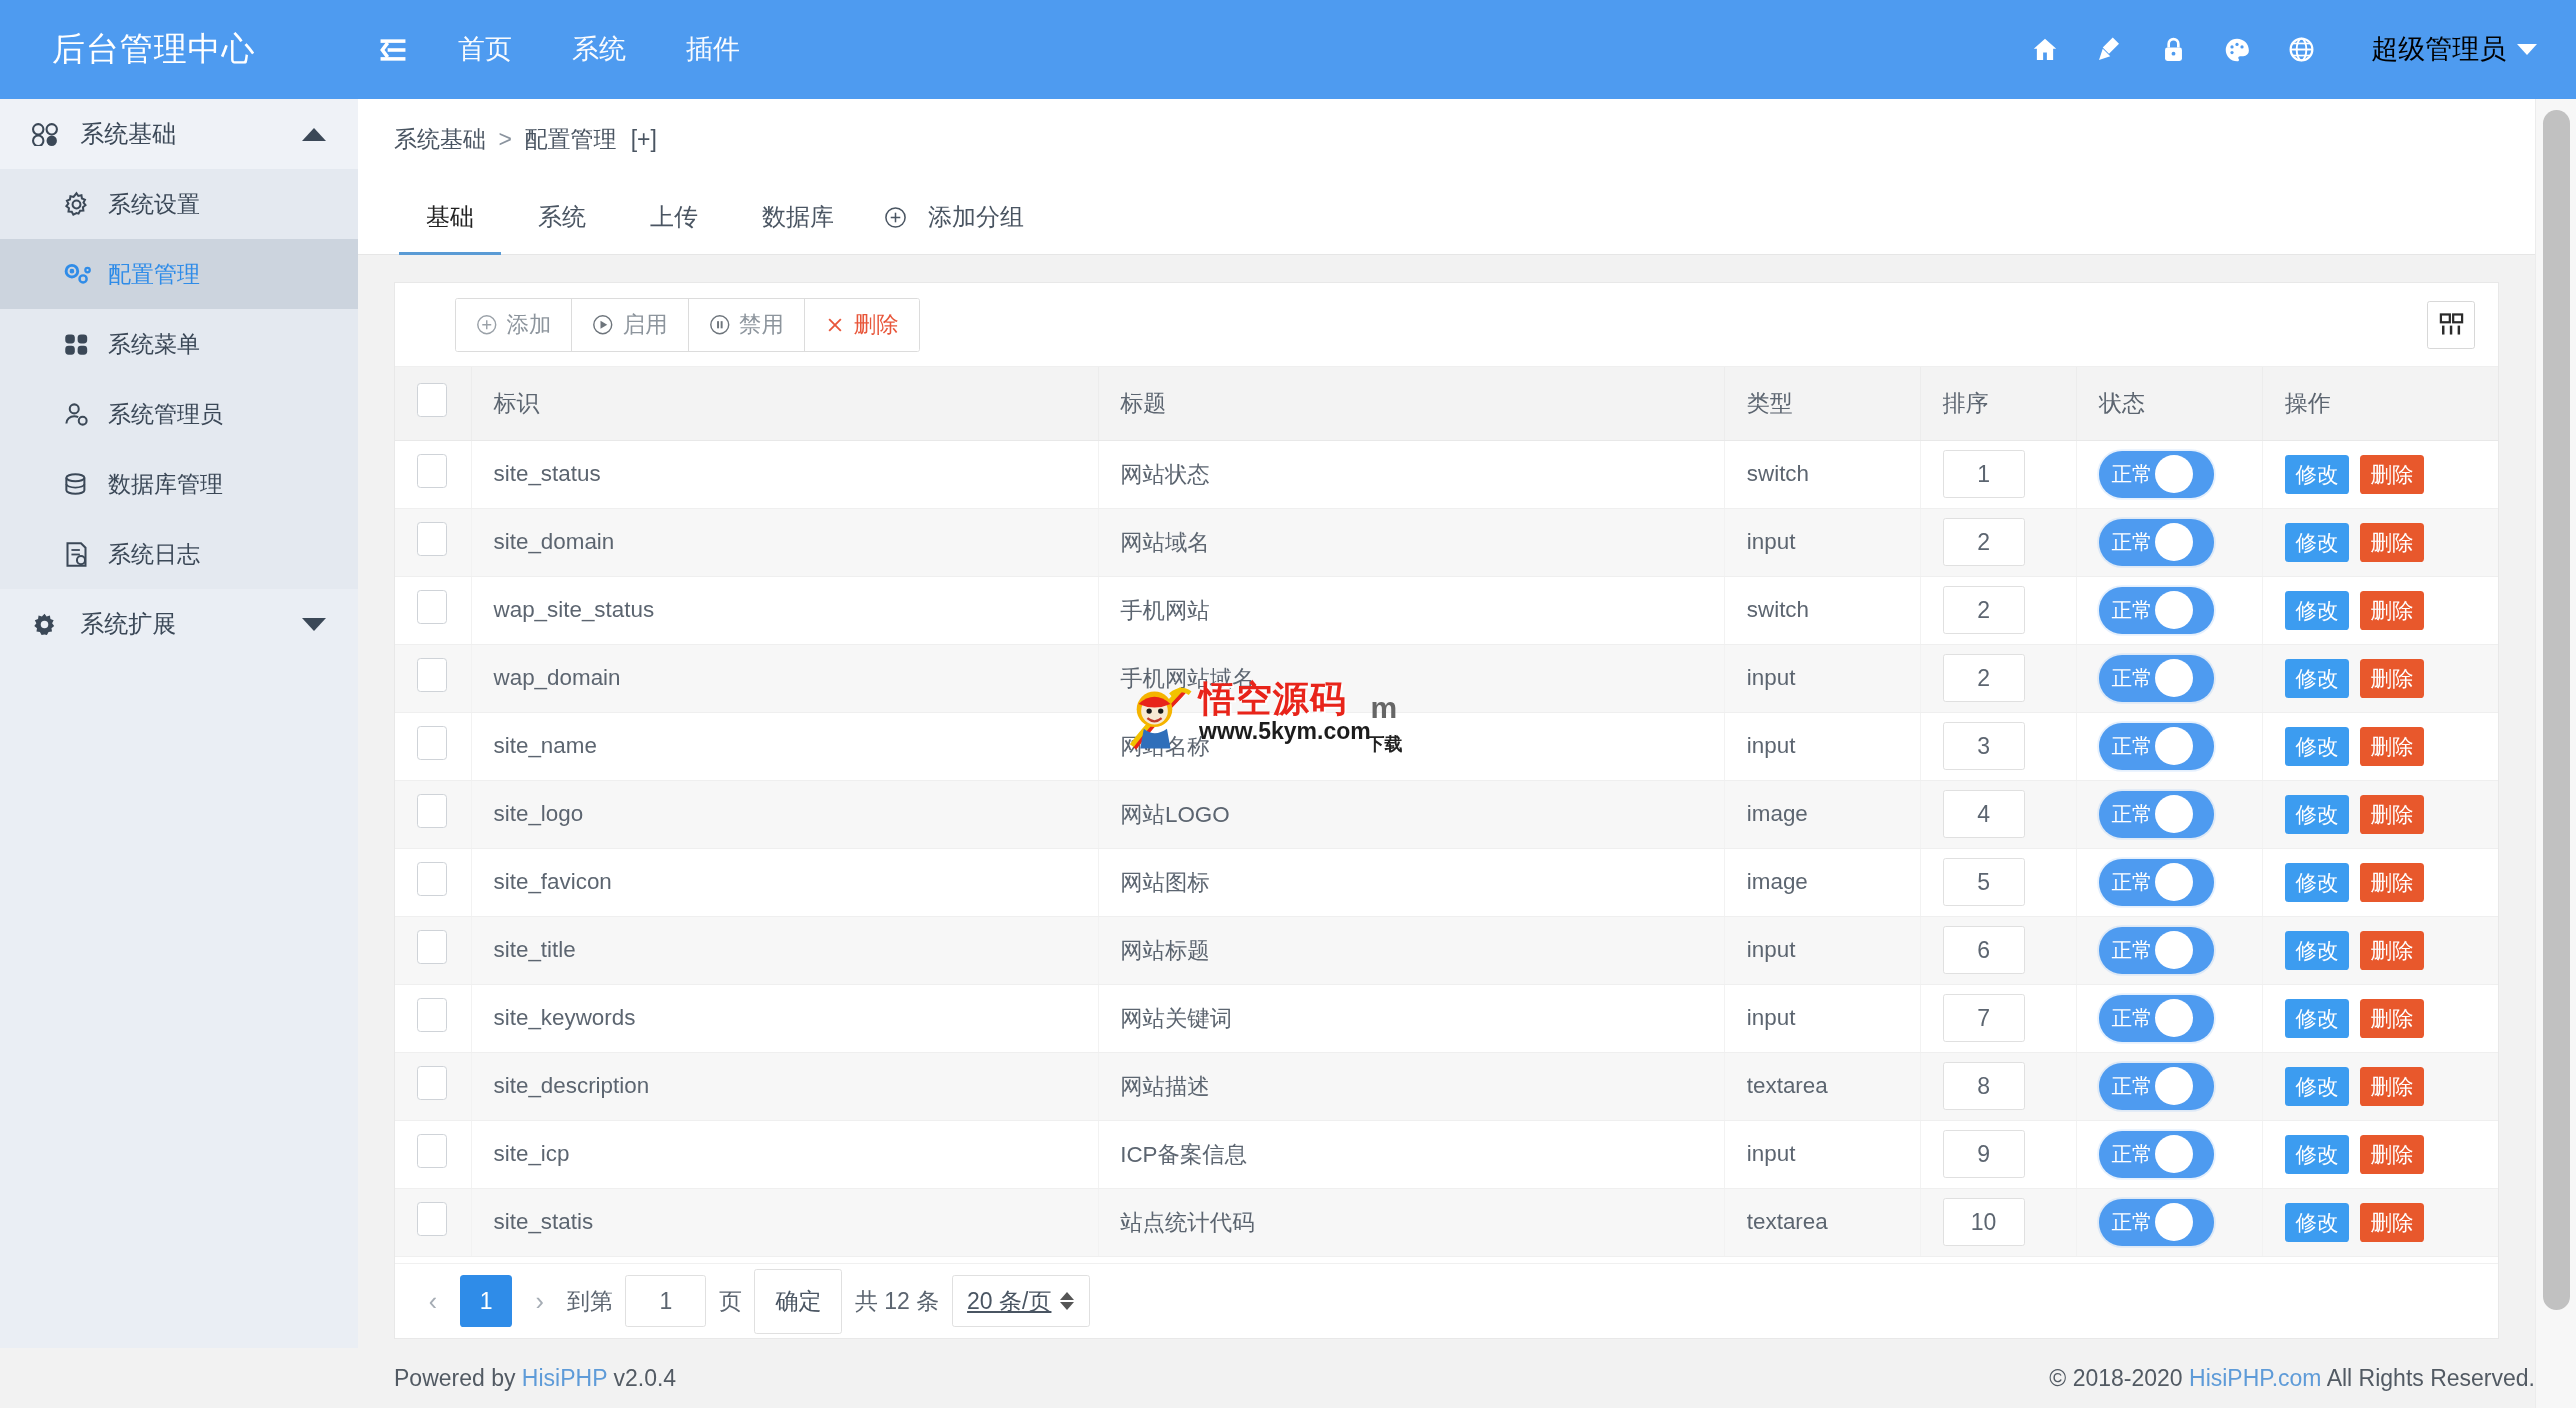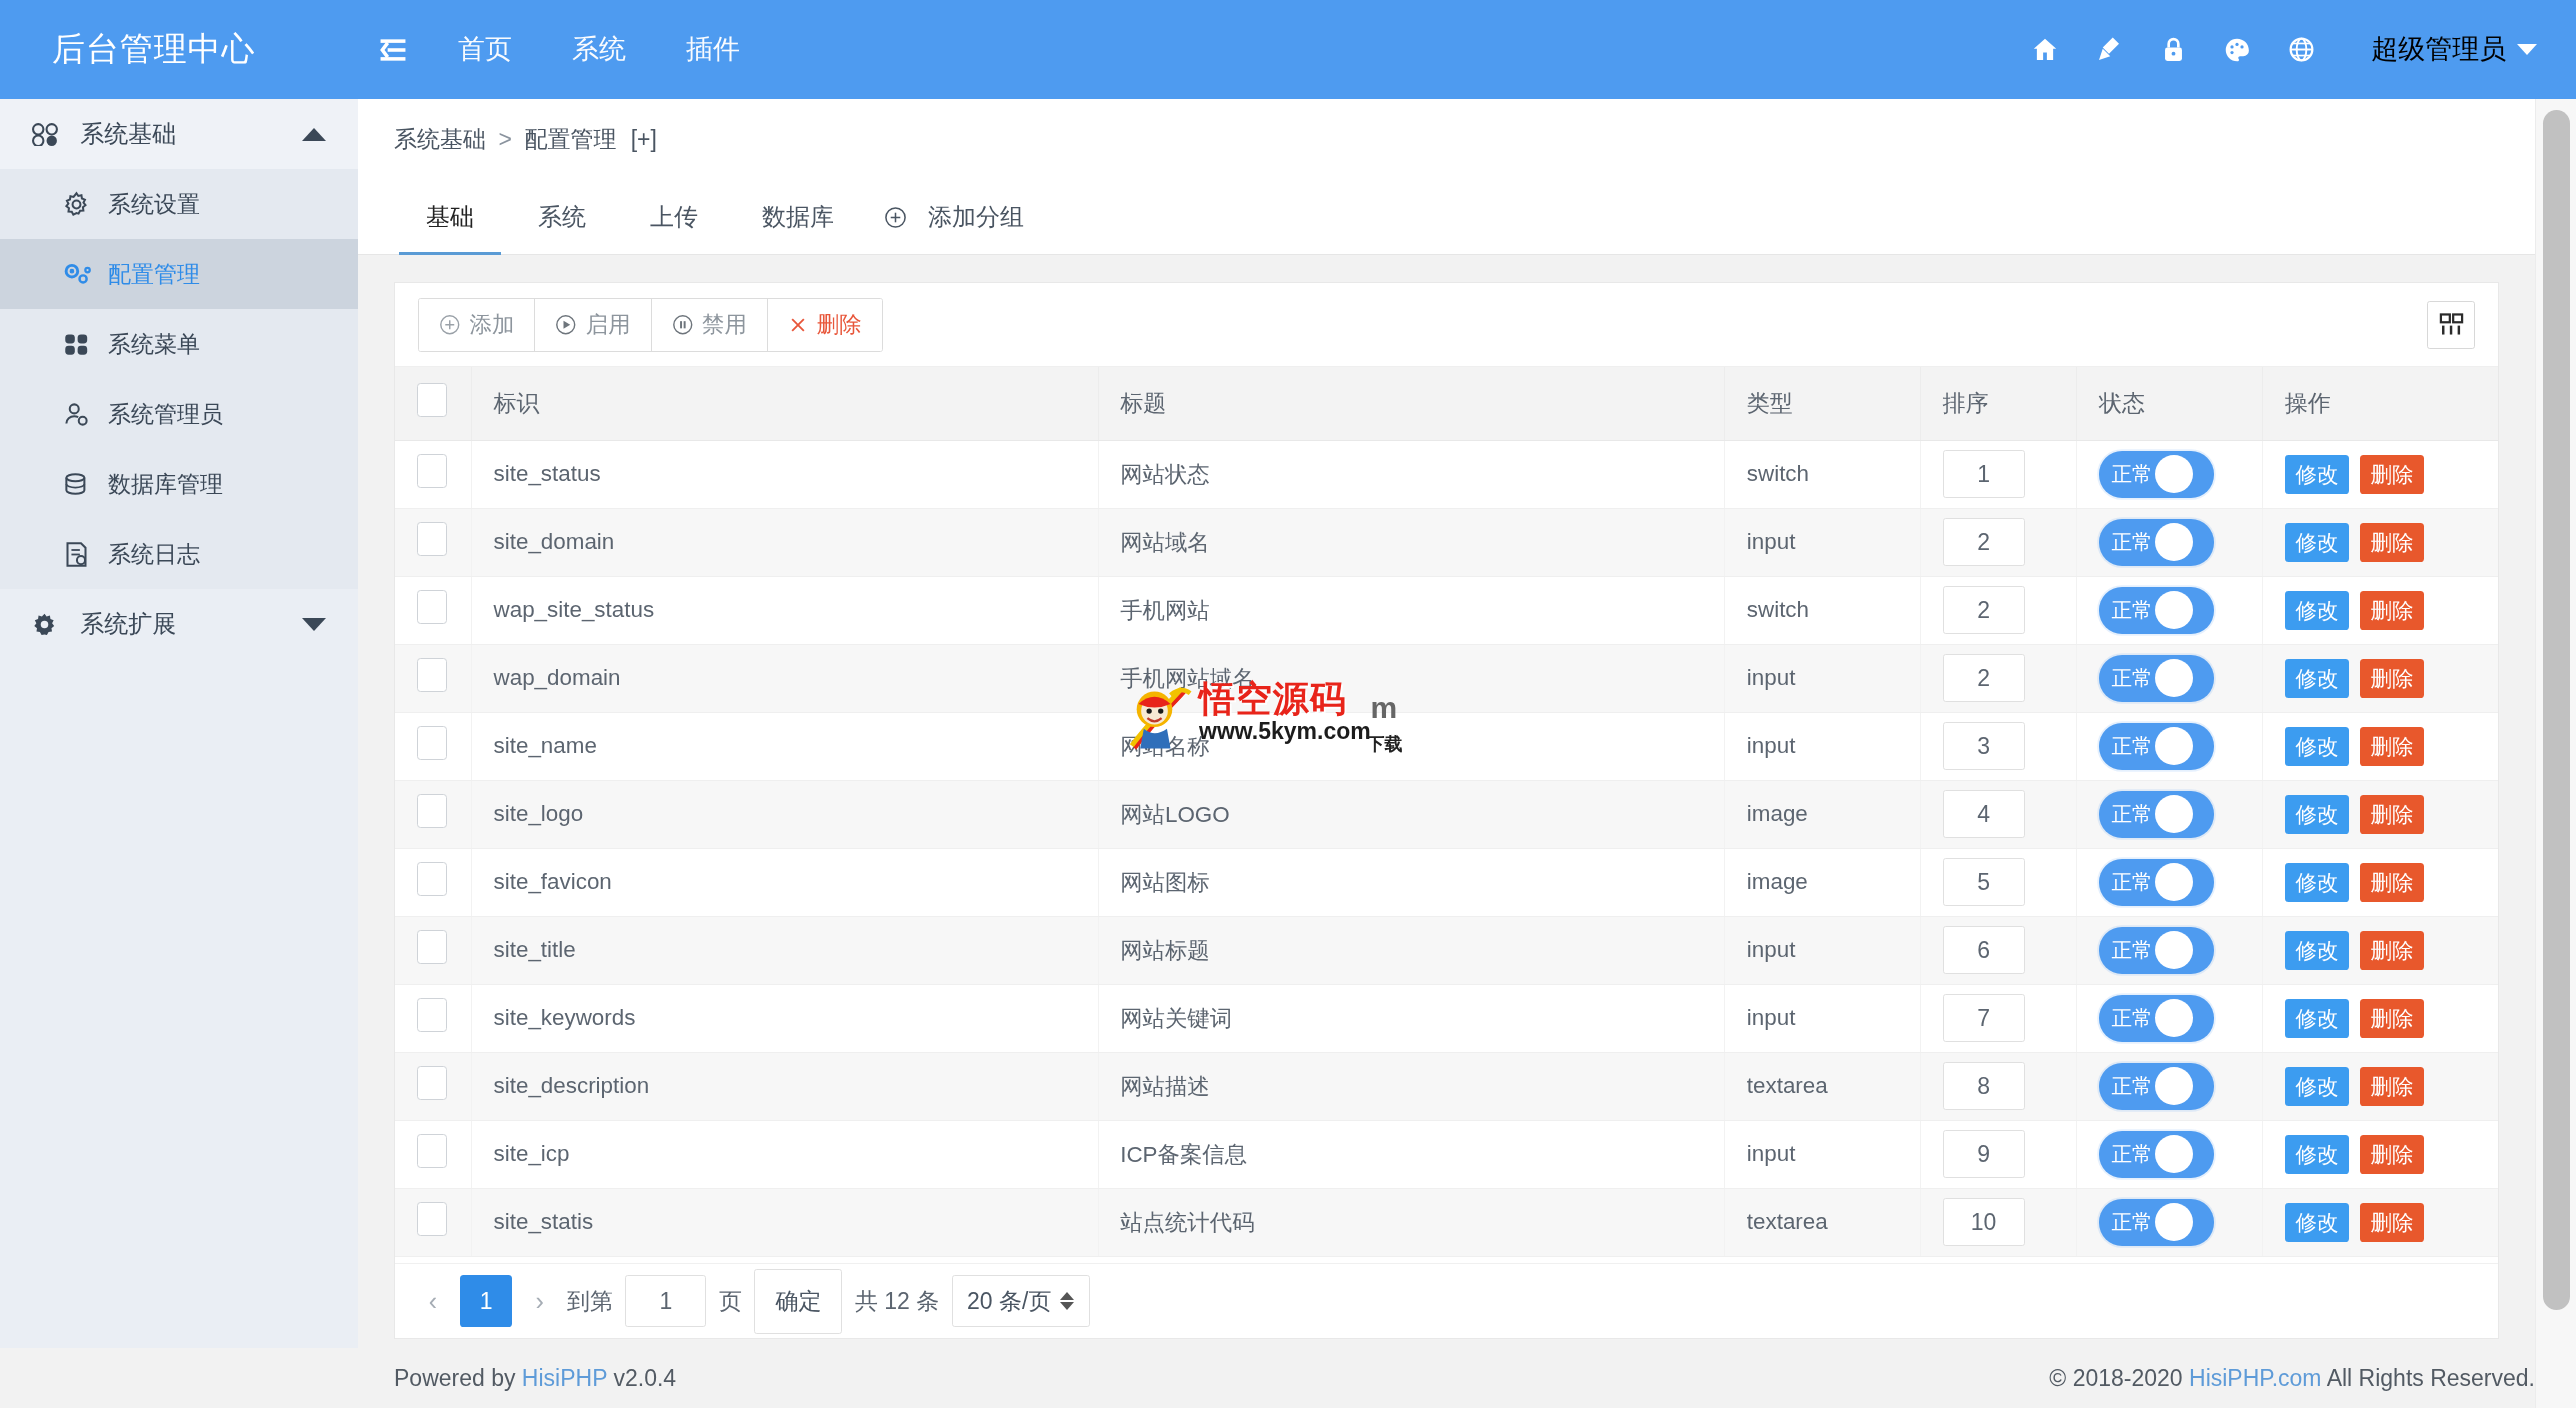--- a/index.html
+++ b/index.html
@@ -105,21 +105,21 @@
   .content-area {
     position: absolute; top: 156px; left: 0; right: 0; bottom: 0;
     background: #f2f2f2; padding: 27px 36px 0 36px; overflow: hidden;
   }
   .panel { background: #fff; border: 0.9px solid #e8e8e8; height: 1057px; position: relative; }
 
   .toolbar {
     height: 84px; display: flex; align-items: center; justify-content: space-between;
     padding: 0 23px; border-bottom: 0.9px solid #efefef;
   }
-  .btn-group { display: flex; border: 0.9px solid #dcdcdc; border-radius: 2.7px; overflow: hidden; }
+  .btn-group { display: flex; border: 0.9px solid #dcdcdc; border-radius: 2.7px; overflow: hidden; margin-left: 37px; }
   .tb-btn {
     height: 52px; display: flex; align-items: center; gap: 9px;
     padding: 0 20px; font-size: 22.4px; color: #8d959d; background: #fff;
     border-right: 0.9px solid #dcdcdc; cursor: pointer;
   }
   .tb-btn:last-child { border-right: none; }
   .tb-btn.danger { color: #e8563a; }
   .icon-btn {
     width: 48px; height: 48px; border: 0.9px solid #d8d8d8; border-radius: 2.7px;
     display: flex; align-items: center; justify-content: center; cursor: pointer; background: #fff;
@@ -183,21 +183,21 @@
     width: 81px; height: 52px; border: 0.9px solid #e0e0e0; border-radius: 2.7px; background: #fff;
     display: flex; align-items: center; justify-content: center; font-size: 23px; color: #5c6570;
     cursor: text;
   }
   .pg-ok {
     height: 65px; padding: 0 20px; border: 0.9px solid #e0e0e0; border-radius: 2.7px; background: #fff;
     display: flex; align-items: center; font-size: 23px; color: #4a5562; cursor: pointer;
   }
   .pg-sel {
     height: 52px; padding: 0 14.3px; border: 0.9px solid #e0e0e0; border-radius: 2.7px; background: #fff;
-    display: flex; align-items: center; gap: 9px; font-size: 23px; color: #4a5562; cursor: pointer;
+    display: flex; align-items: center; gap: 9px; font-size: 23px; color: #4a5562; cursor: pointer; text-decoration: underline;
   }
   .spin { display: flex; flex-direction: column; gap: 2.7px; }
   .spin i { width:0;height:0;border-left:7.2px solid transparent;border-right:7.2px solid transparent; }
   .spin .up { border-bottom: 8px solid #555; }
   .spin .dn { border-top: 8px solid #555; }
 
   
   .footer {
     position: absolute; left: 358px; right: 0; bottom: 0; height: 59px;
     background: #f2f2f2; display: flex; align-items: center; justify-content: space-between;

